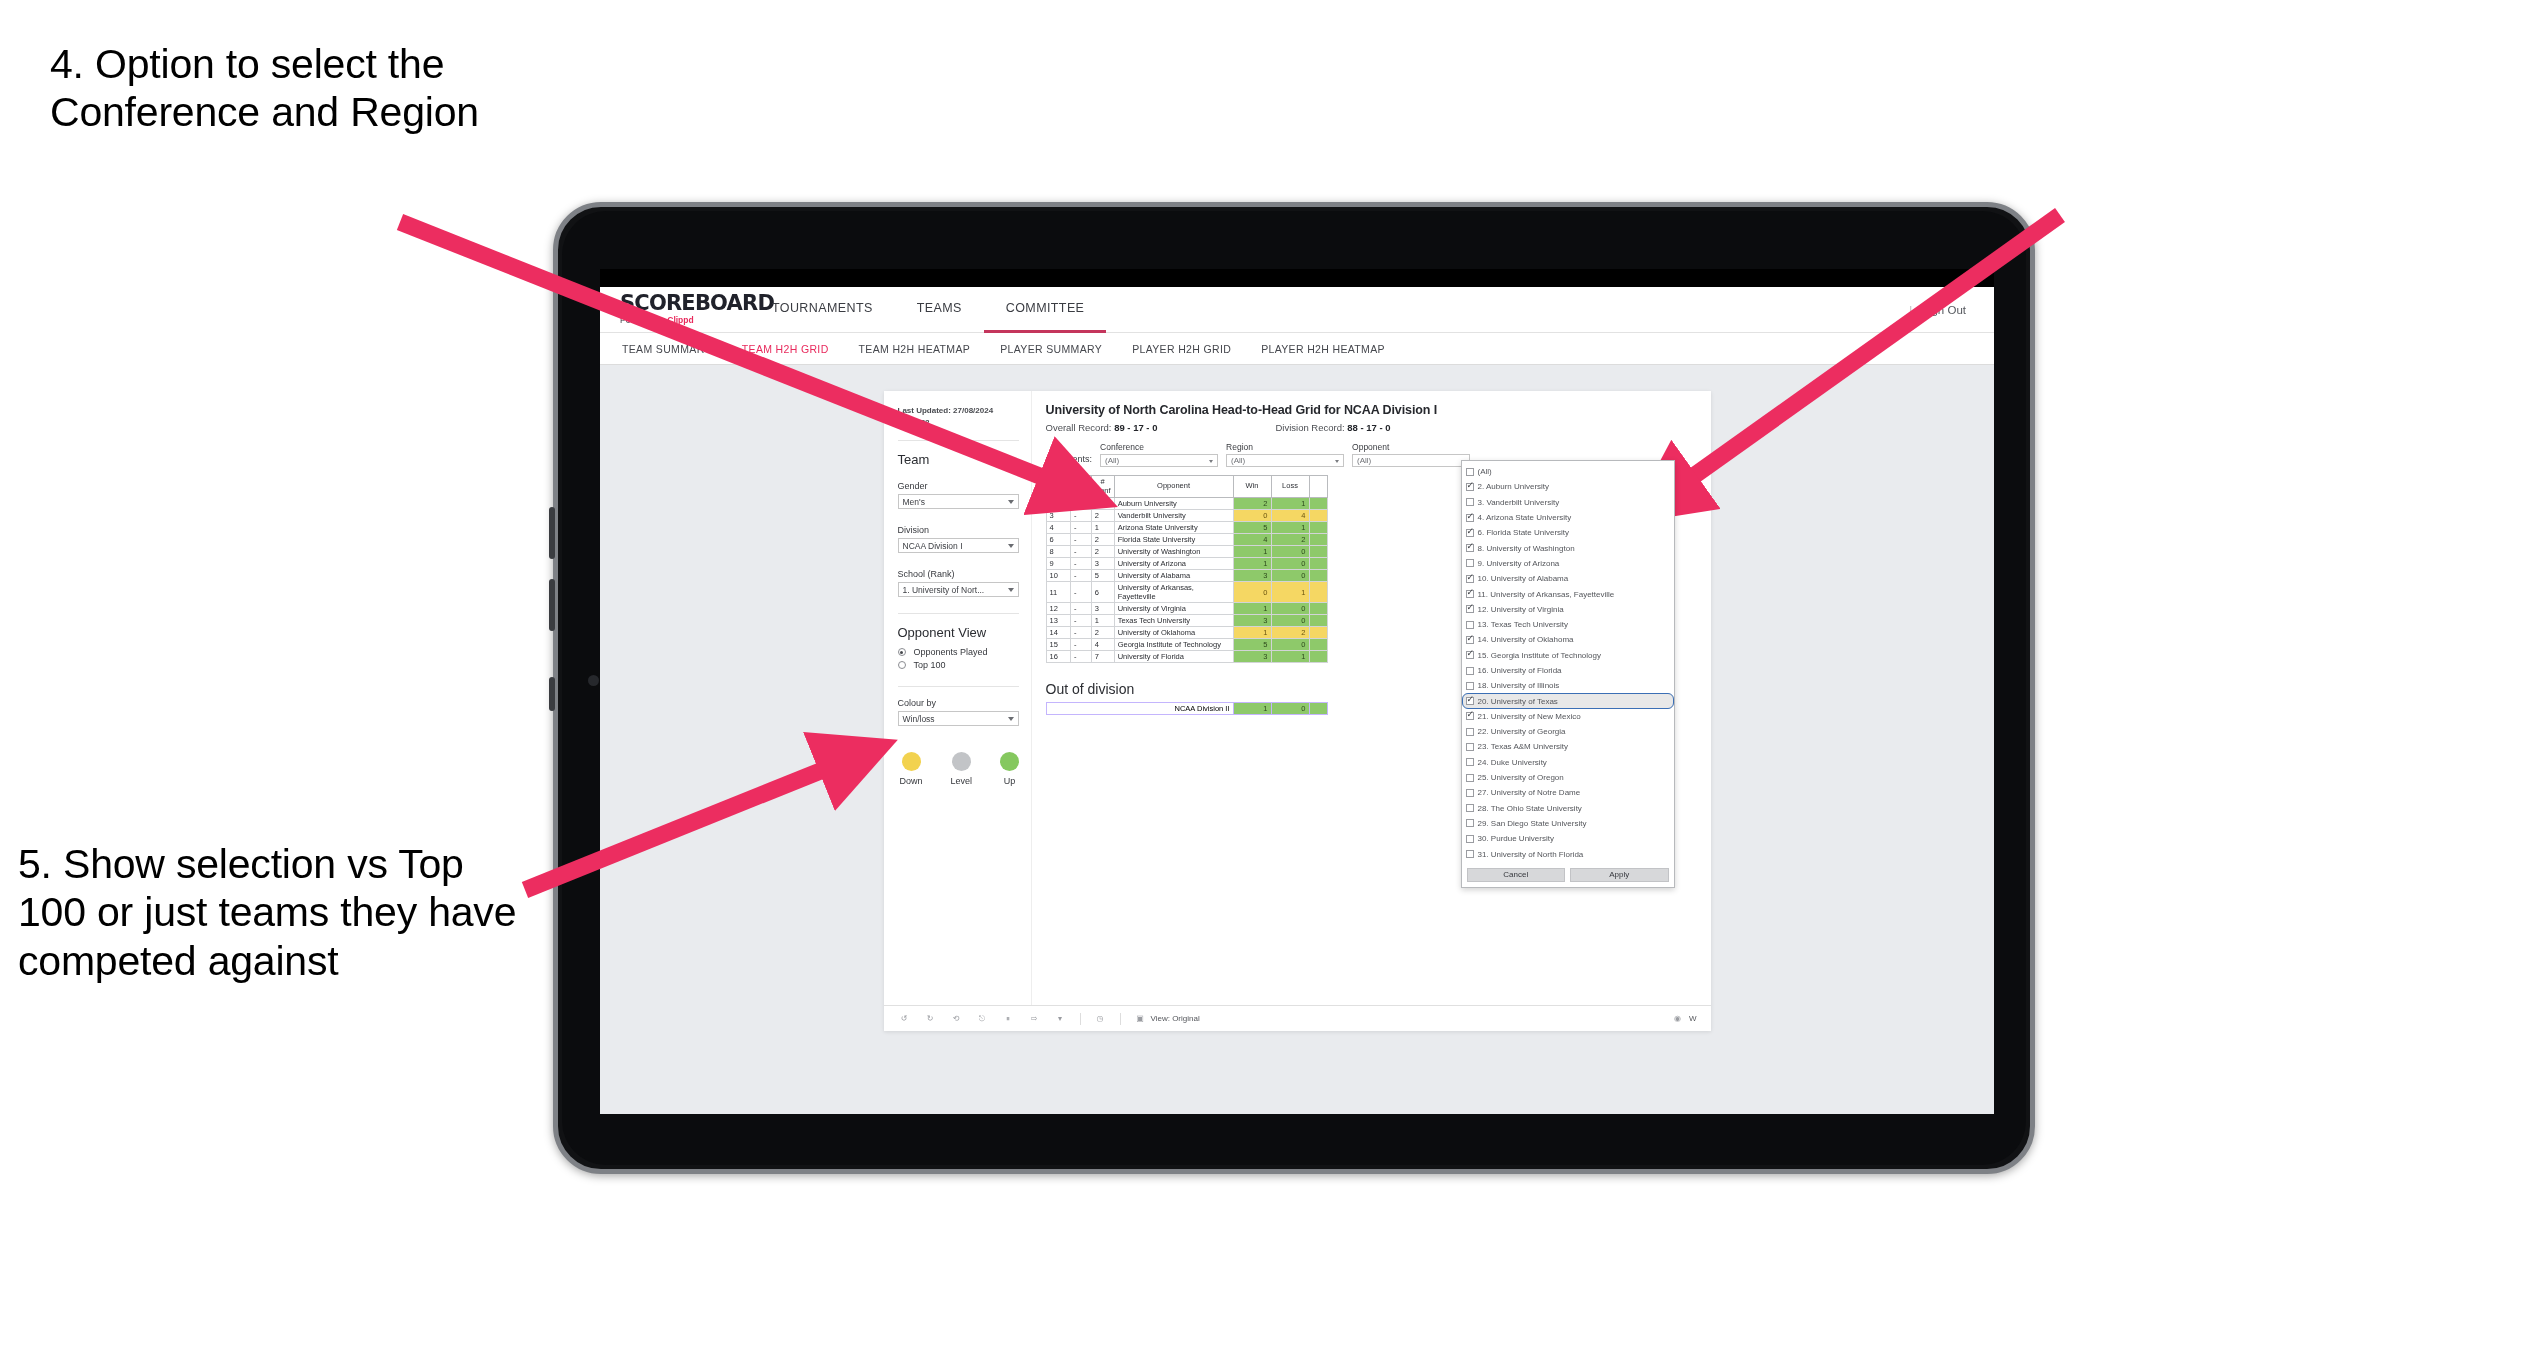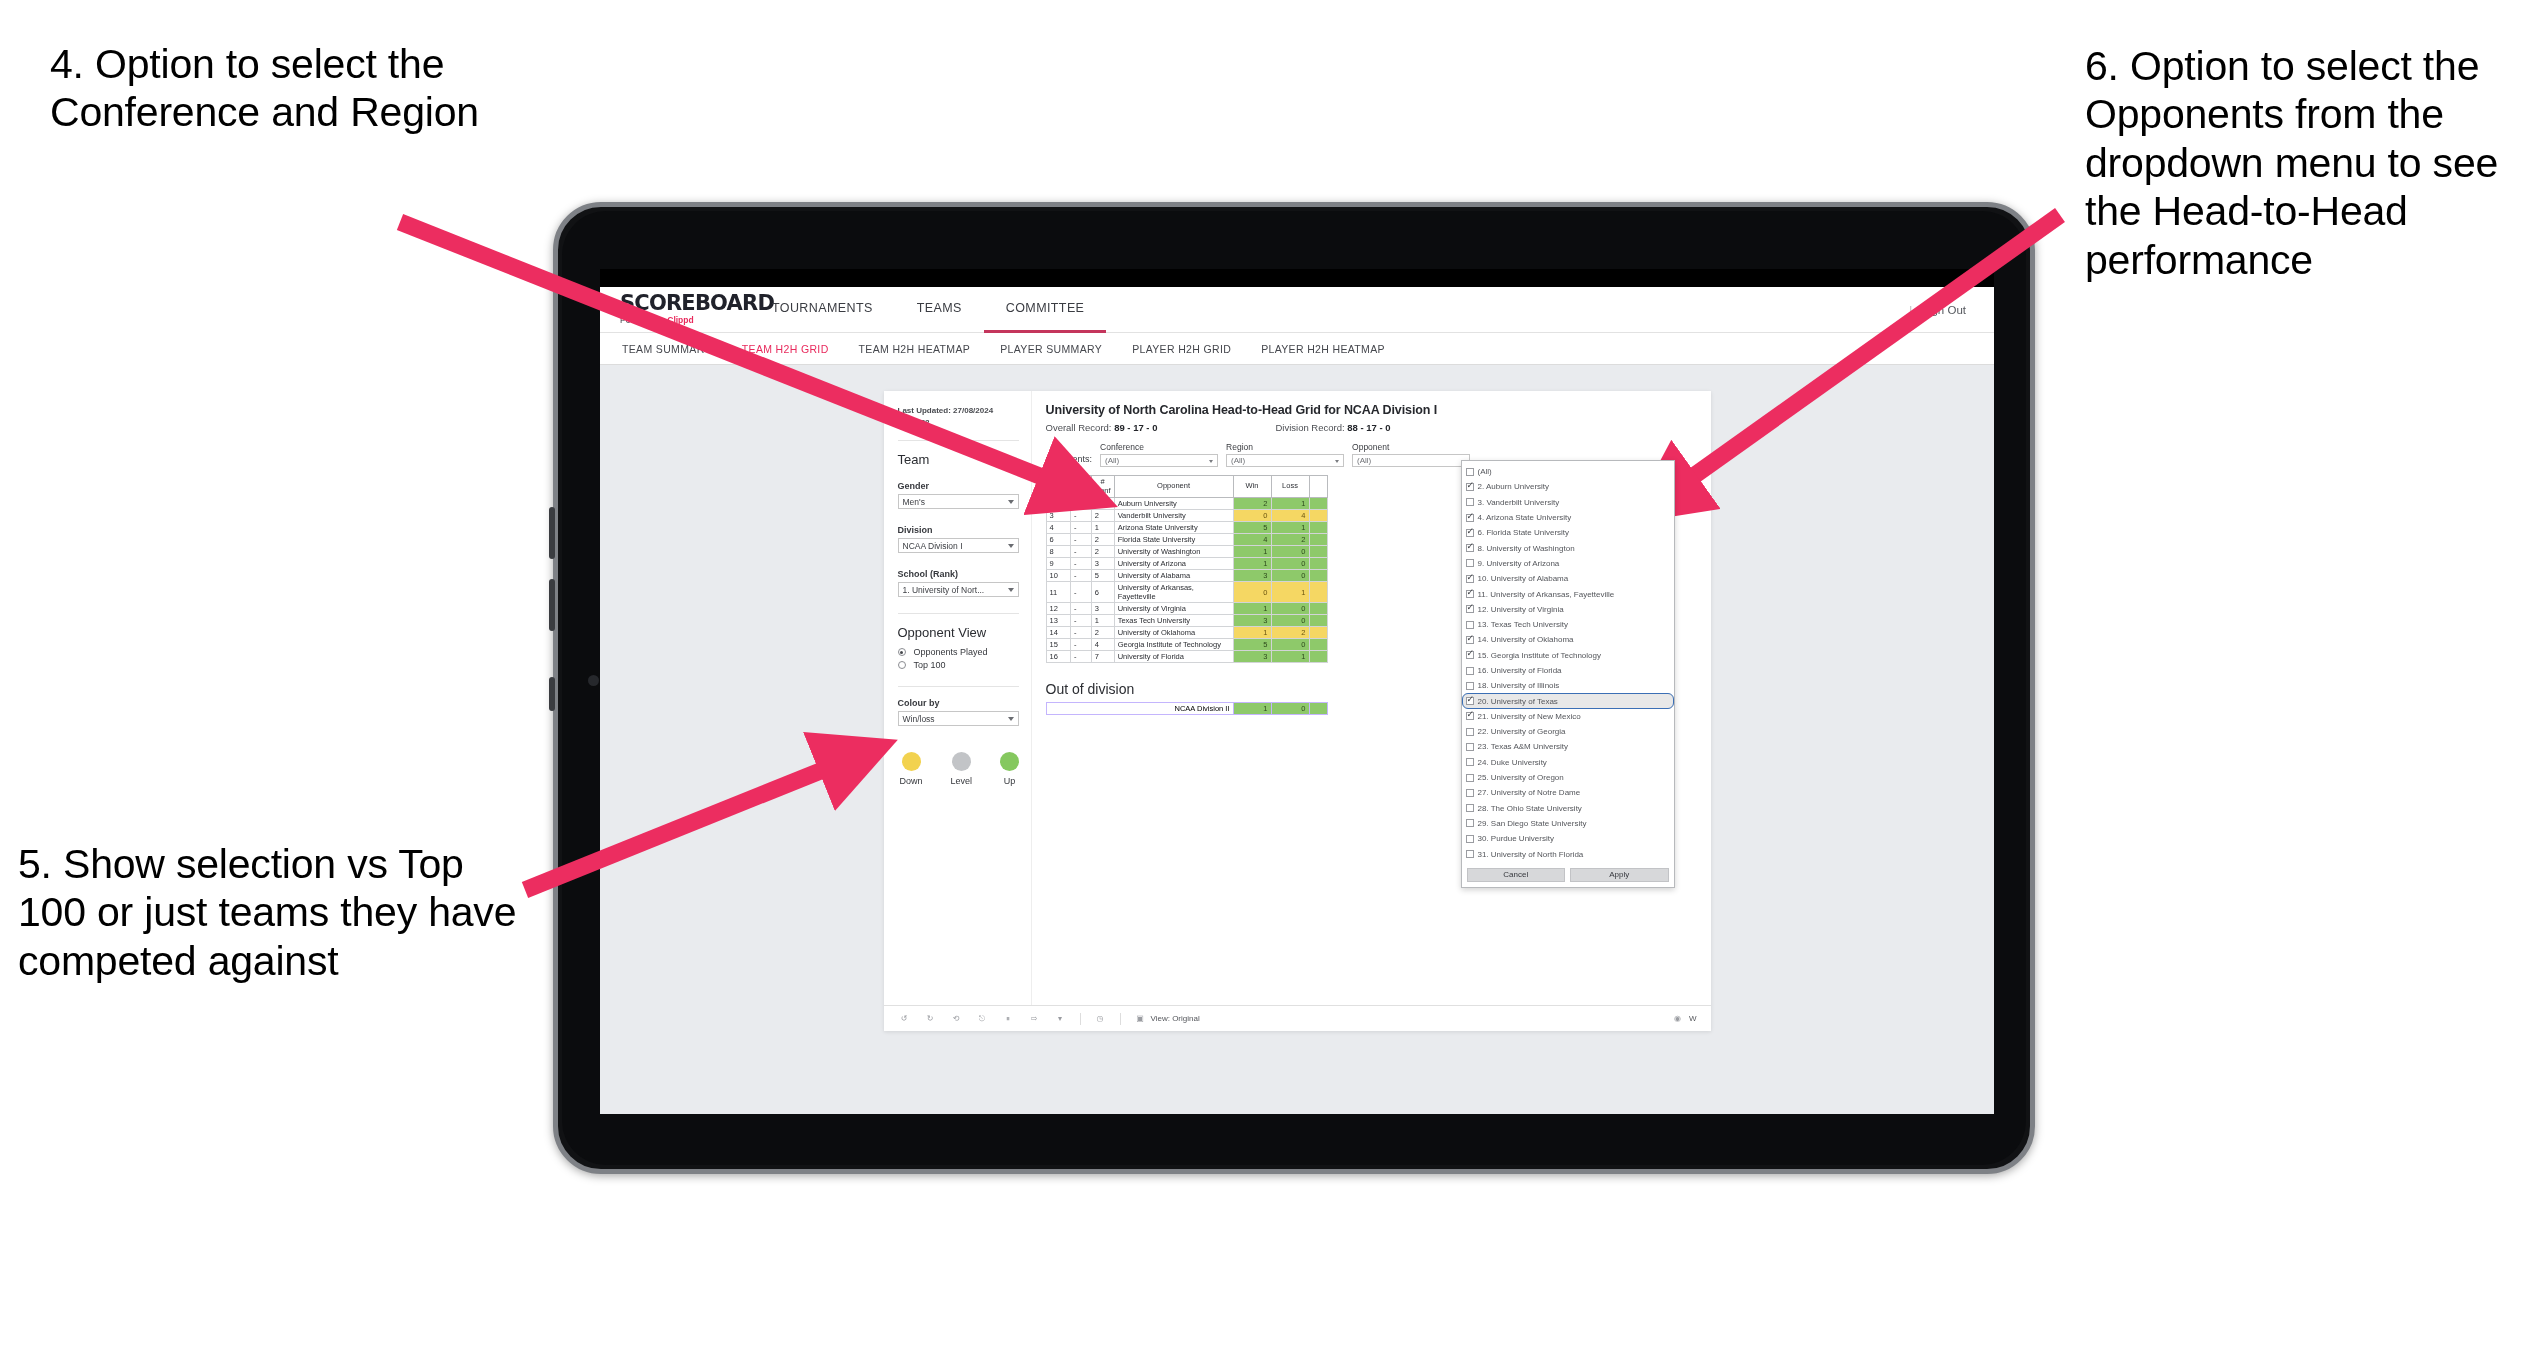--- a/index.html
+++ b/index.html
@@ -100,21 +100,21 @@
   #dash-body { display: flex; flex: 1; min-height: 0; }
 
   
   #side {
     width: 148px; padding: 14px 12px 0 14px; border-right: 1px solid #eee;
     font-size: 9px; color: #2f3135;
   }
   #last-updated { font-size: 8px; color: #4a4c51; line-height: 1.45; font-weight: bold; }
   .side-rule { border-top: 1px solid #e4e4e4; margin: 12px 0 11px 0; }
   .side-h { font-size: 13px; color: #2a2c31; margin-bottom: 14px; }
-  .fld-label { font-size: 9px; font-weight: bold; color: #37393e; margin-bottom: 3px; }
+  .fld-label { font-size: 9px; font-weight: normal; color: #37393e; margin-bottom: 3px; }
   .sel {
     height: 15px; border: 1px solid #c6c6c6; background: #fff;
     font-size: 8.5px; color: #3b3d42; display: flex; align-items: center;
     padding: 0 4px; position: relative; margin-bottom: 16px;
   }
   .sel .caret {
     position: absolute; right: 4px; top: 50%; margin-top: -1.5px;
     width: 0; height: 0; border-left: 3px solid transparent;
     border-right: 3px solid transparent; border-top: 4px solid #6a6c71;
   }
@@ -214,21 +214,20 @@
     background: #d7d8da; border: 1px solid #c2c3c6; color: #35373c; cursor: pointer;
   }
 </style>
 </head>
 <body>
 
 <div id="root">
 
   <div class="annot" id="annot-4">4. Option to select the Conference and Region</div>
   <div class="annot" id="annot-5">5. Show selection vs Top 100 or just teams they have competed against</div>
-  <div class="annot" id="annot-6">6. Option to select the Opponents from the dropdown menu to see the Head-to-Head performance</div>
 
   <div id="tablet">
     <div id="tablet-inner"></div>
     <div class="tab-btn" id="btn-vol1"></div>
     <div class="tab-btn" id="btn-vol2"></div>
     <div class="tab-btn" id="btn-pwr"></div>
     <div id="cam"></div>
 
     <div id="screen">
 

